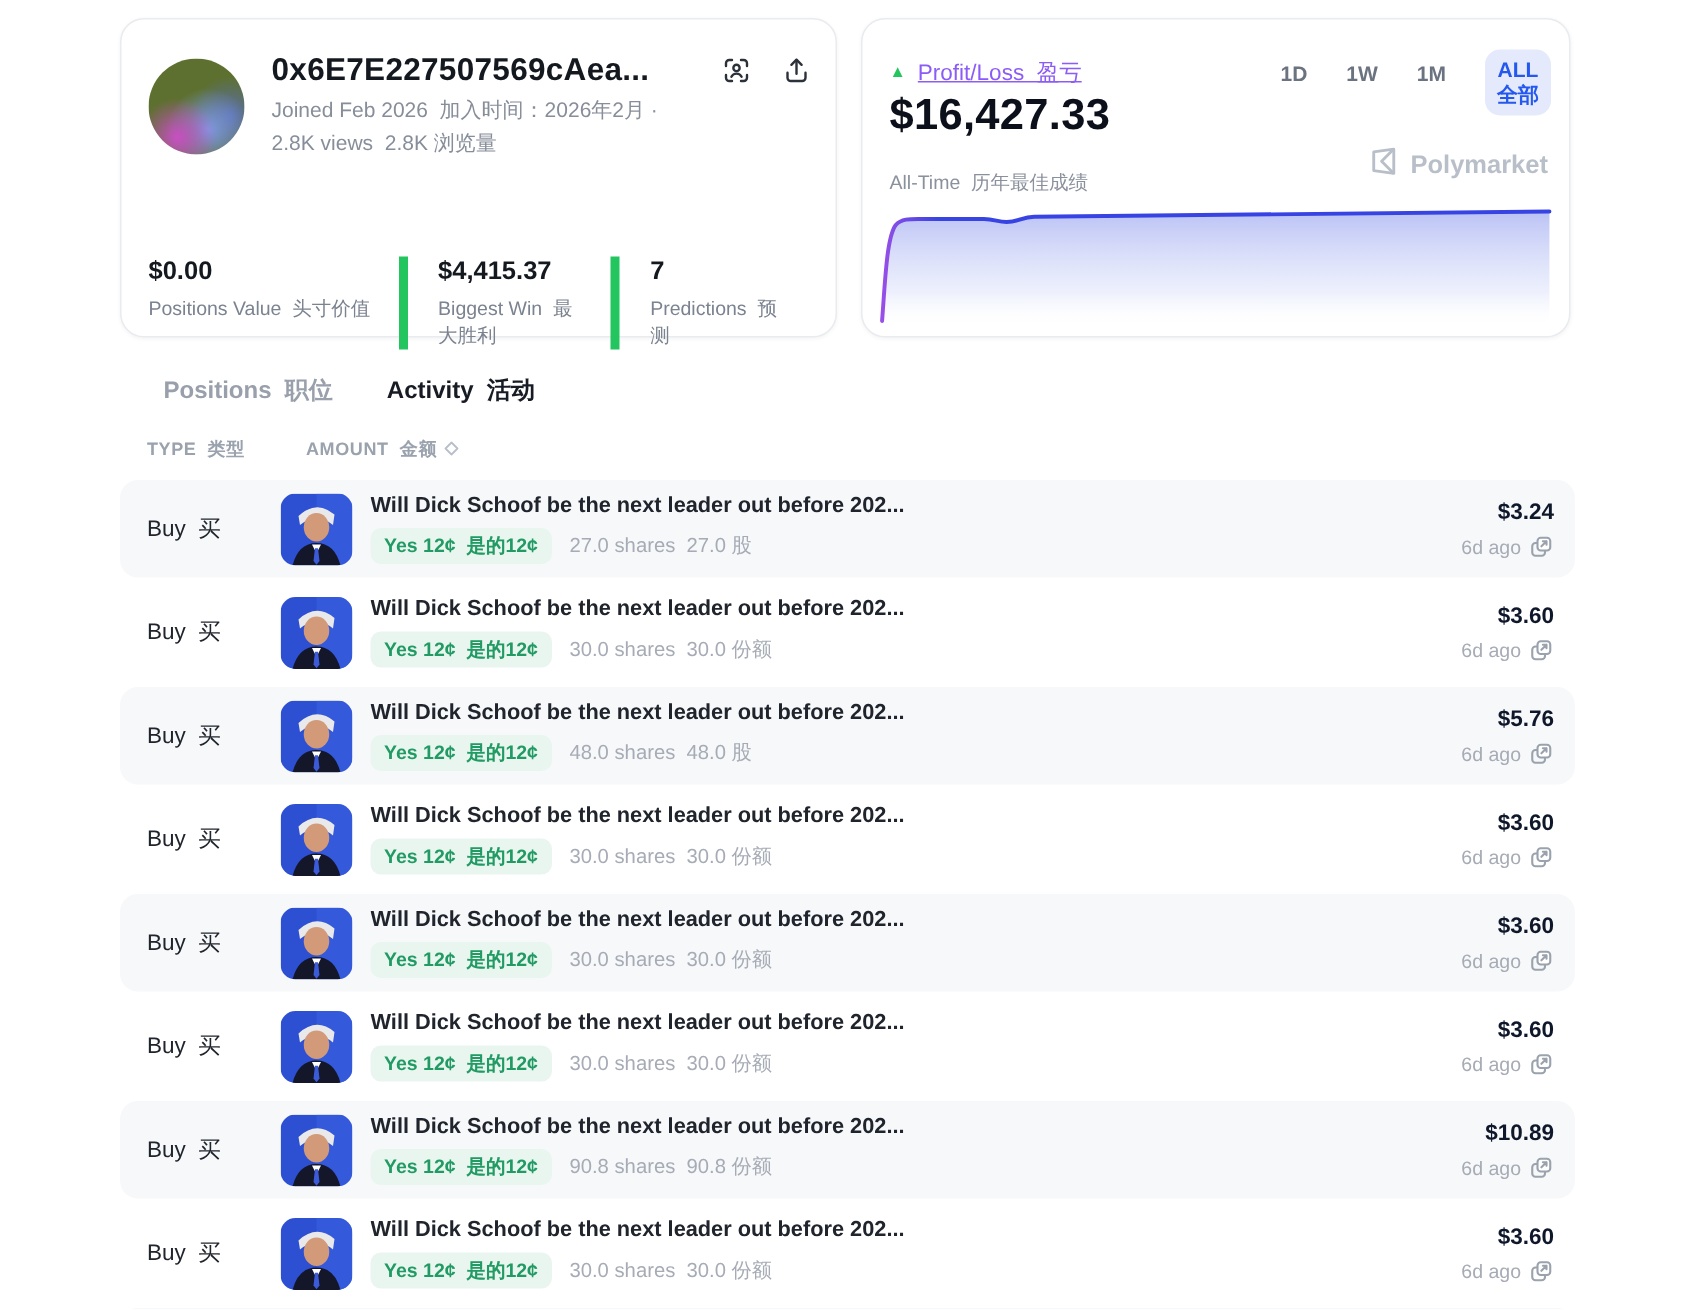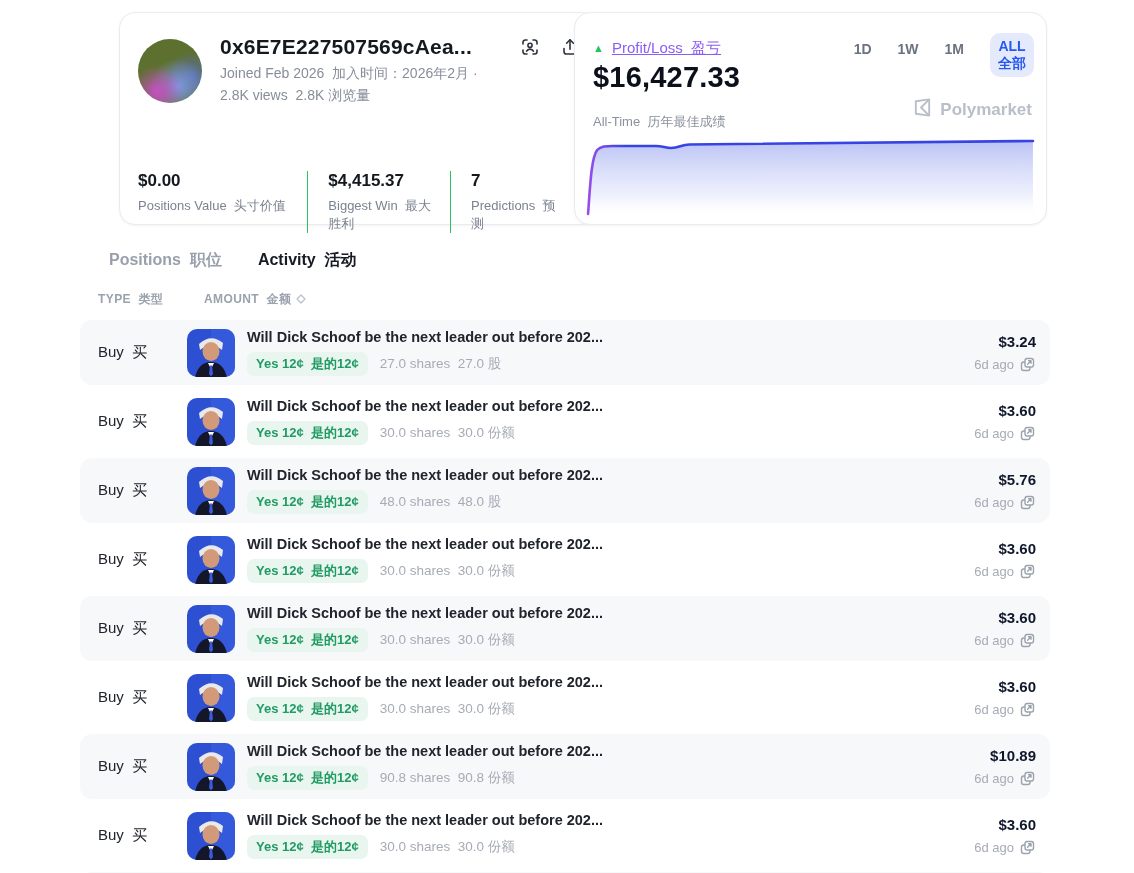--- a/index.html
+++ b/index.html
@@ -5,21 +5,21 @@
   * { margin:0; padding:0; box-sizing:border-box; }
   body { background:#ffffff; font-family:"Liberation Sans", sans-serif; }
   .page { position:relative; width:1134px; height:873px; background:#ffffff; overflow:hidden; }
 
   [data-bind], [data-bind-item] { white-space:pre-wrap; }
 
   
   .card { position:absolute; top:12px; height:213px; background:#fff;
           border:1px solid #e9ebef; border-radius:16px;
           box-shadow:0 1px 3px rgba(16,24,40,.05); }
-  .profile-card { left:80px; width:478px;margin-left:39px; }
+  .profile-card { left:80px; width:478px; }
   .pnl-card { left:574px; width:473px; overflow:hidden; }
 
   
   .avatar { position:absolute; left:18px; top:26px; width:64px; height:64px; border-radius:50%;
             background:
               radial-gradient(circle at 30% 82%, #c84fc3 0%, rgba(200,79,195,0) 38%),
               radial-gradient(circle at 62% 74%, #7d9ae2 0%, rgba(125,154,226,0) 45%),
               radial-gradient(circle at 85% 60%, #5a6fae 0%, rgba(90,111,174,0) 40%),
               #5d702f; }
   .profile-main { position:absolute; left:100px; top:22px; right:16px; }
@@ -27,21 +27,21 @@
   .address { font-size:21px; font-weight:700; color:#14181f; letter-spacing:.2px; flex:1;
              white-space:nowrap; overflow:hidden; }
   .title-icons { display:flex; gap:20px; margin-left:8px; }
   .icon-btn { width:20px; height:20px; cursor:pointer; color:#2c313a; }
   .icon-btn svg { display:block; }
   .sub { margin-top:7px; font-size:14px; line-height:15px; color:#878e9a; }
   .sub:first-of-type { margin-top:10px; }
 
   .stats { position:absolute; left:18px; right:18px; top:158px; display:flex; }
   .stat { padding-right:14px; }
-  .stat + .stat { border-left:1px solid #22c55e; padding-left:20px; }
+  .stat + .stat { border-left:6px solid #22c55e; padding-left:20px; }
   .stat-1 { width:177px; }
   .stat-2 { width:148px; }
   .stat-v { font-size:17px; font-weight:700; color:#14181f; }
   .stat-l { margin-top:6px; font-size:13px; color:#7b8290; }
 
   
   .pnl-header { position:absolute; left:18px; right:12px; top:20px; display:flex; align-items:flex-start; }
   .pnl-label-wrap { display:flex; align-items:center; gap:8px; margin-top:6px; }
   .tri { font-size:11px; color:#22c55e; line-height:1; }
   .pnl-label { font-size:15px; font-weight:500; color:#8b5cf6;text-decoration:underline; }

